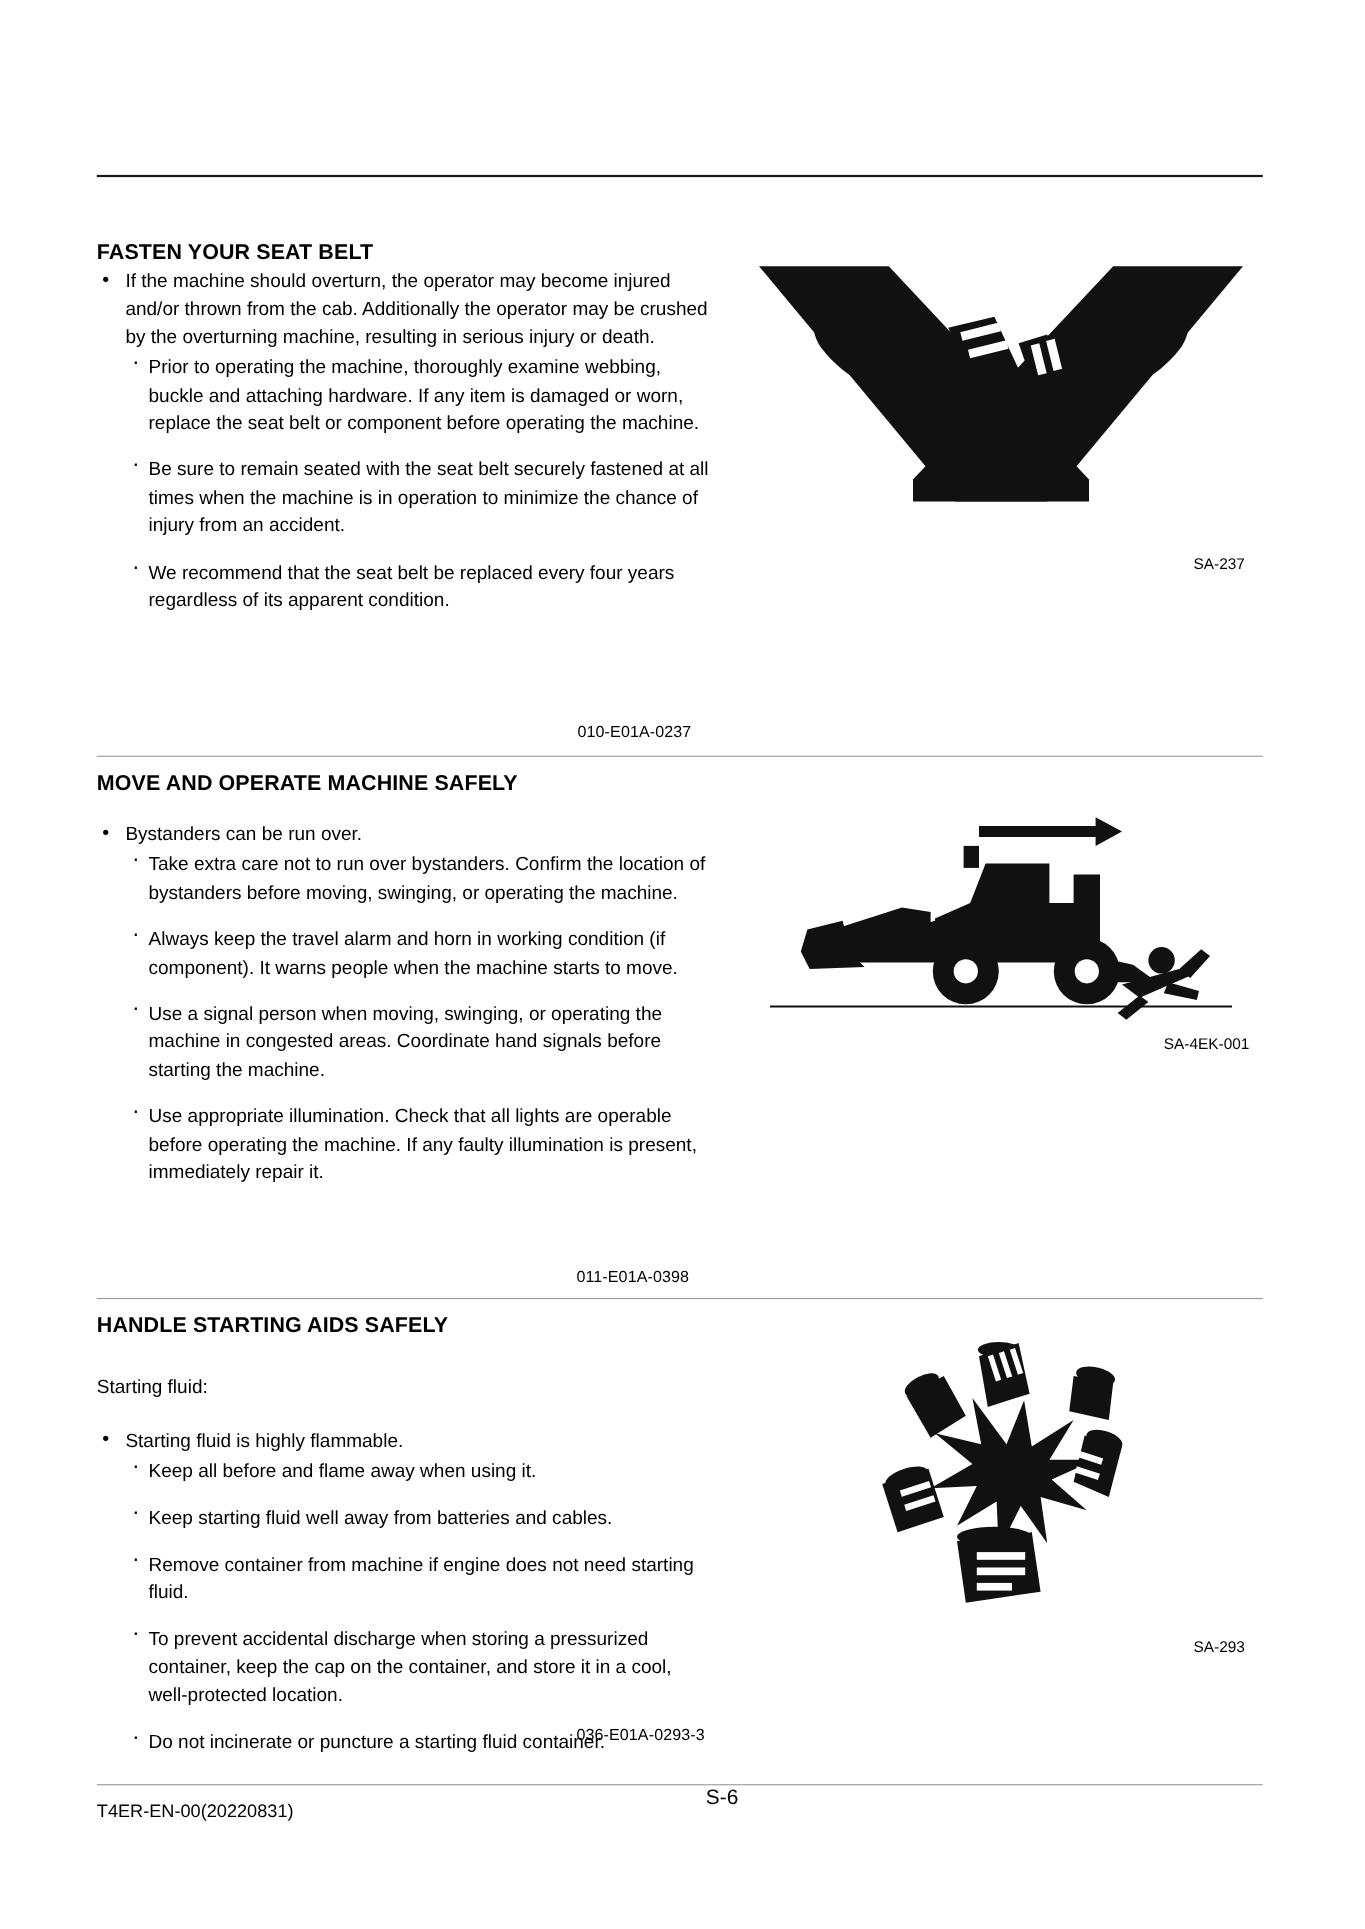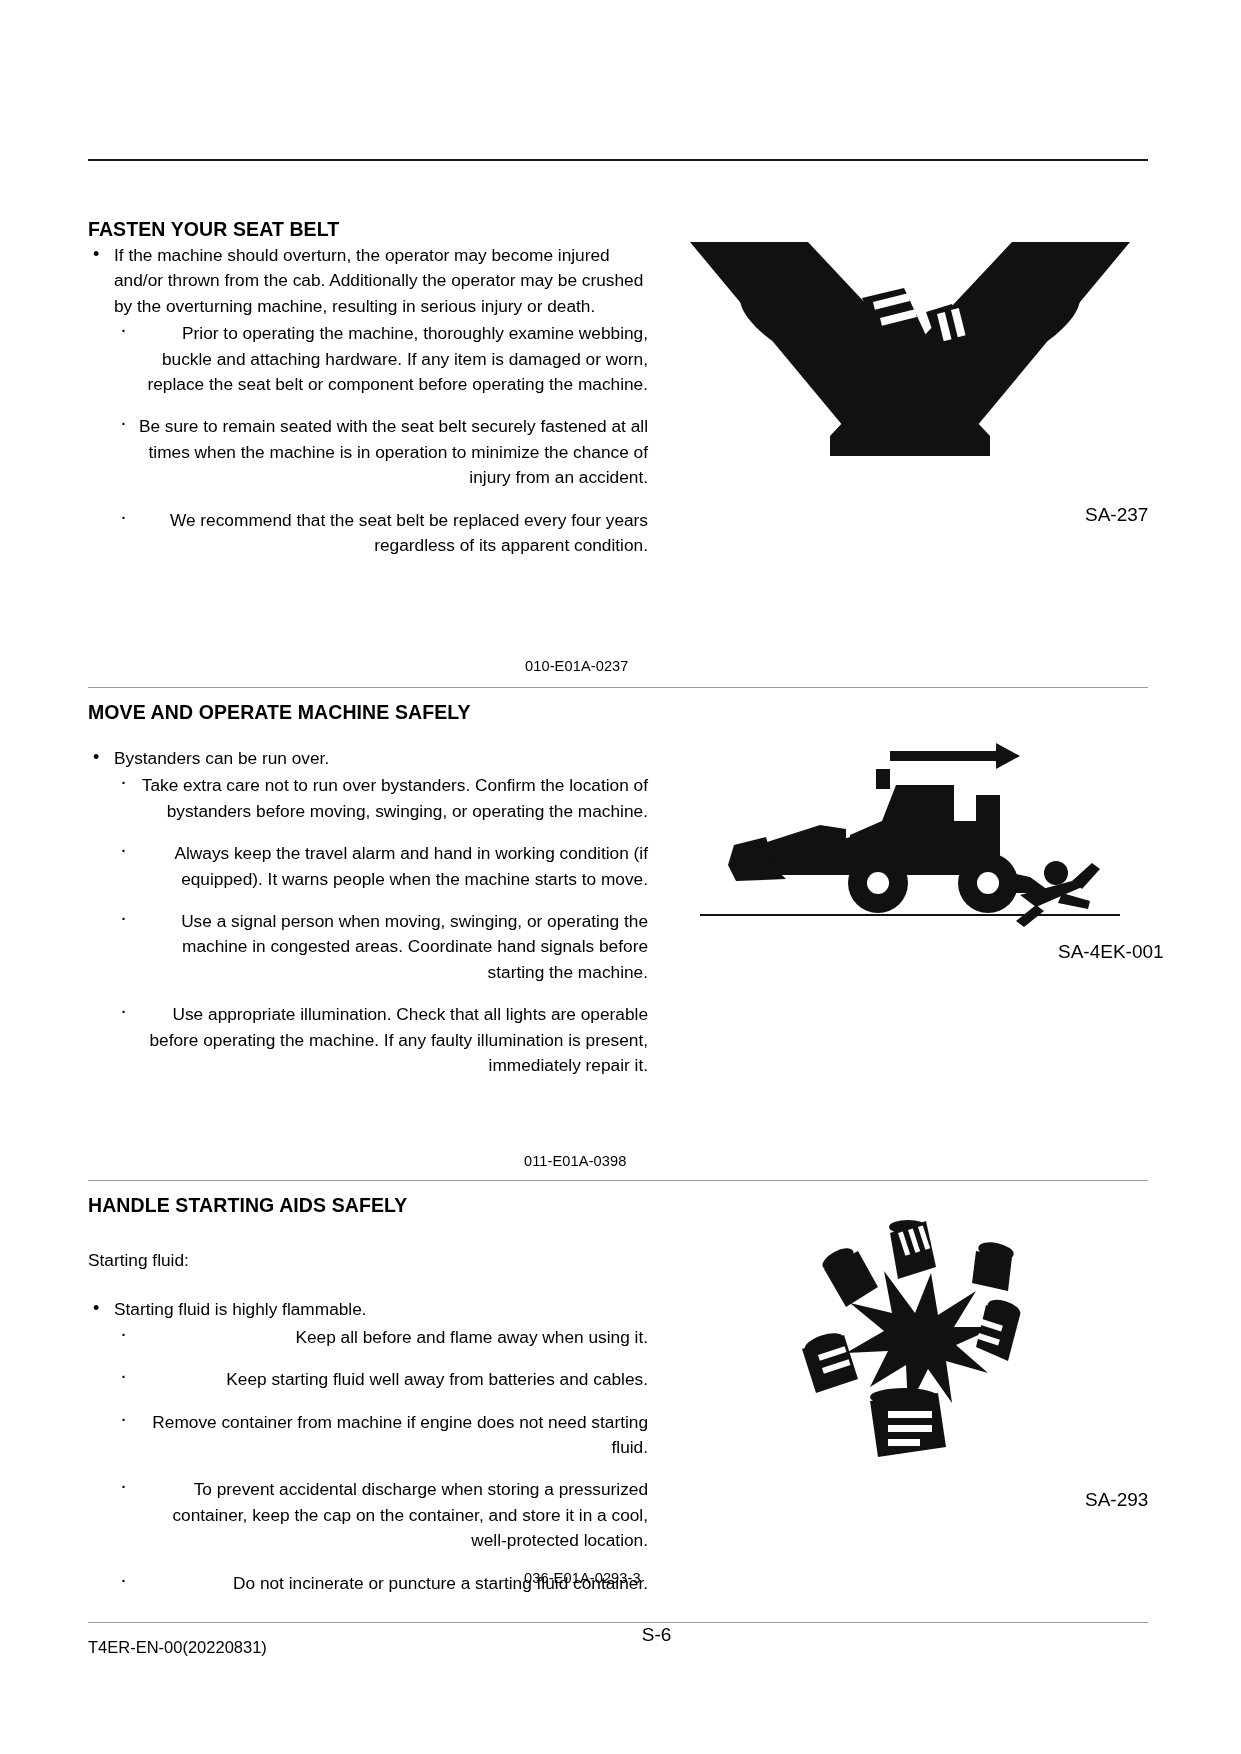--- a/index.html
+++ b/index.html
@@ -101,36 +101,35 @@
   ul.l2 > li::before {
     content: "·";
     position: absolute;
     left: 6px;
     top: -5px;
     font-size: 21px;
     line-height: 25px;
   }
   .indent-block {
     padding-left: 26px;
-    text-align: right;
   }
 
   .plain-line {
     font-size: 17.3px;
     line-height: 25.4px;
   }
 
   .code {
     position: absolute;
     font-size: 14.6px;
     letter-spacing: 0.1px;
   }
   .fig-code {
     position: absolute;
-    font-size: 19px;
+    font-size: 14px;
     text-align: center;
   }
 
   
   .figure {
     position: absolute;
   }
   .figure svg { display: block; }
 
   
@@ -220,21 +219,21 @@
 
   <div class="textcol" style="left:88px; top:746px;">
     <ul class="l1">
       <li>
         <span>Bystanders can be run over.</span>
       </li>
     </ul>
     <div class="indent-block" style="margin-top:1px;">
       <ul class="l2">
         <li><span>Take extra care not to run over bystanders. Confirm the location of bystanders before moving, swinging, or operating the machine.</span></li>
-        <li><span>Always keep the travel alarm and hand in working condition (if equipped). It warns people when the machine starts to move.</span></li>
+        <li><span>Always keep the travel alarm and horn in working condition (if component). It warns people when the machine starts to move.</span></li>
         <li><span>Use a signal person when moving, swinging, or operating the machine in congested areas. Coordinate hand signals before starting the machine.</span></li>
         <li><span>Use appropriate illumination. Check that all lights are operable before operating the machine. If any faulty illumination is present, immediately repair it.</span></li>
       </ul>
     </div>
   </div>
 
   <div class="figure" style="left:700px; top:725px;">
     <svg width="420" height="230" viewBox="0 0 420 230" xmlns="http://www.w3.org/2000/svg">
       <g fill="#111111">
 

